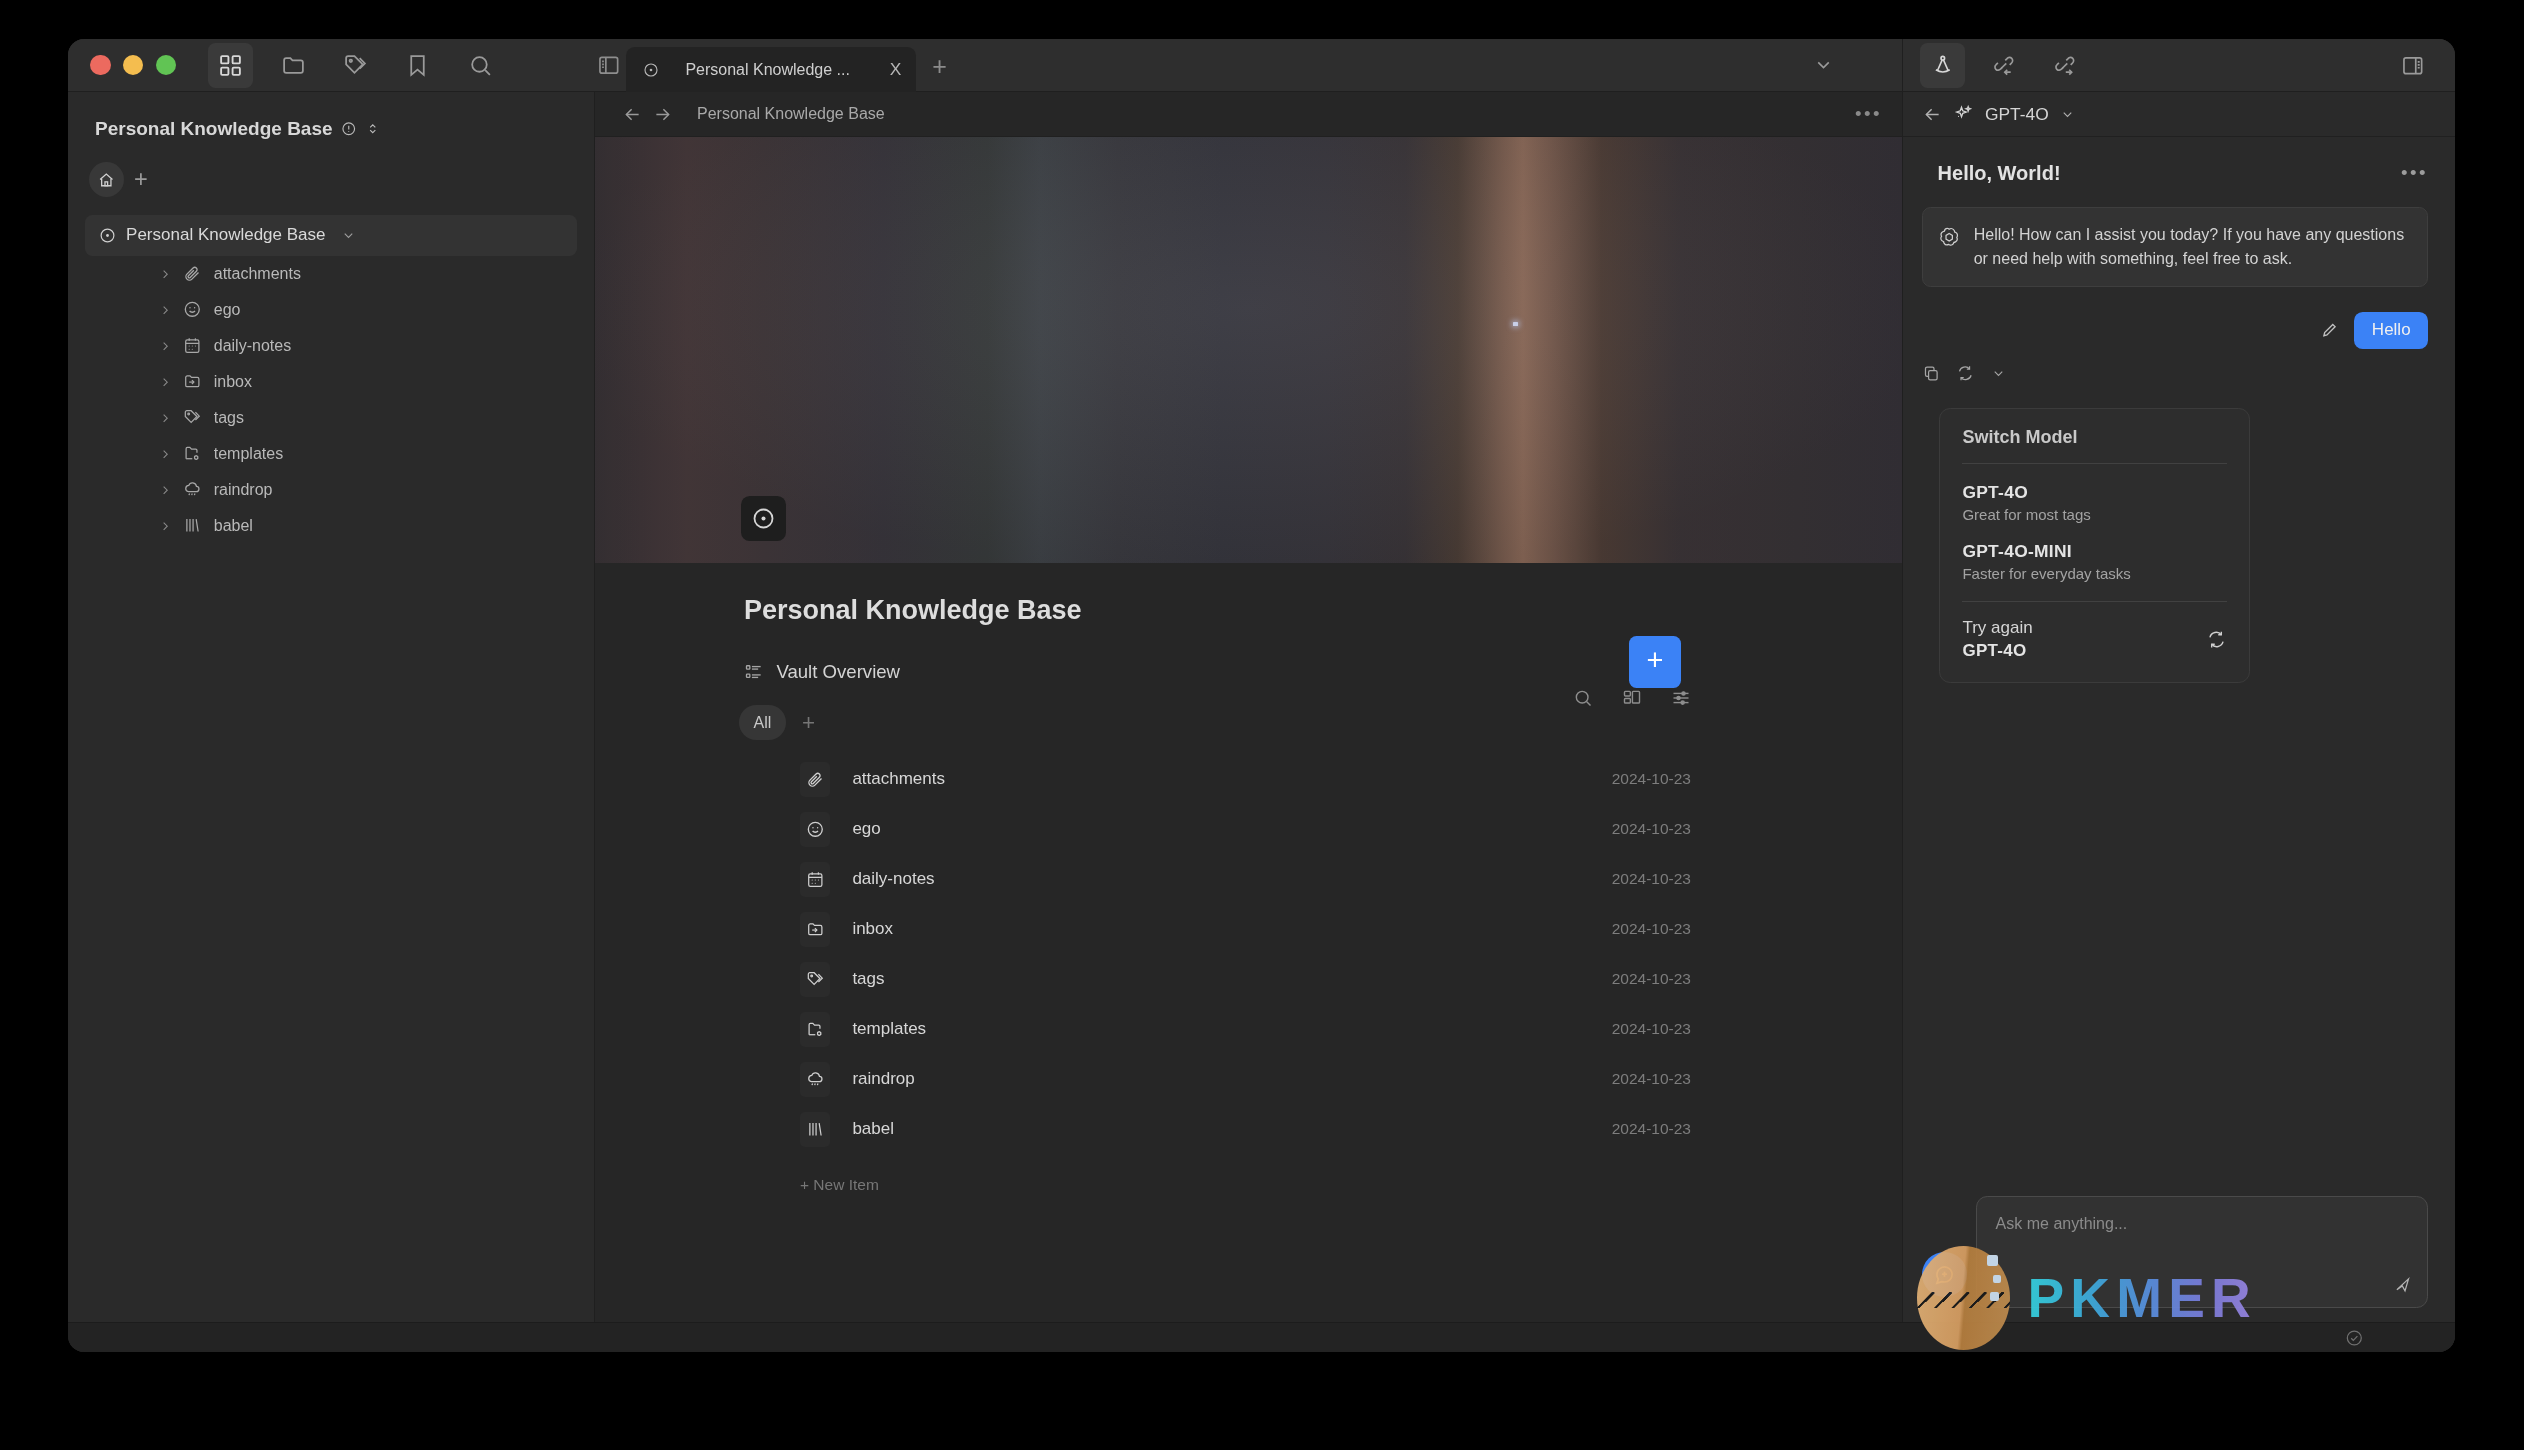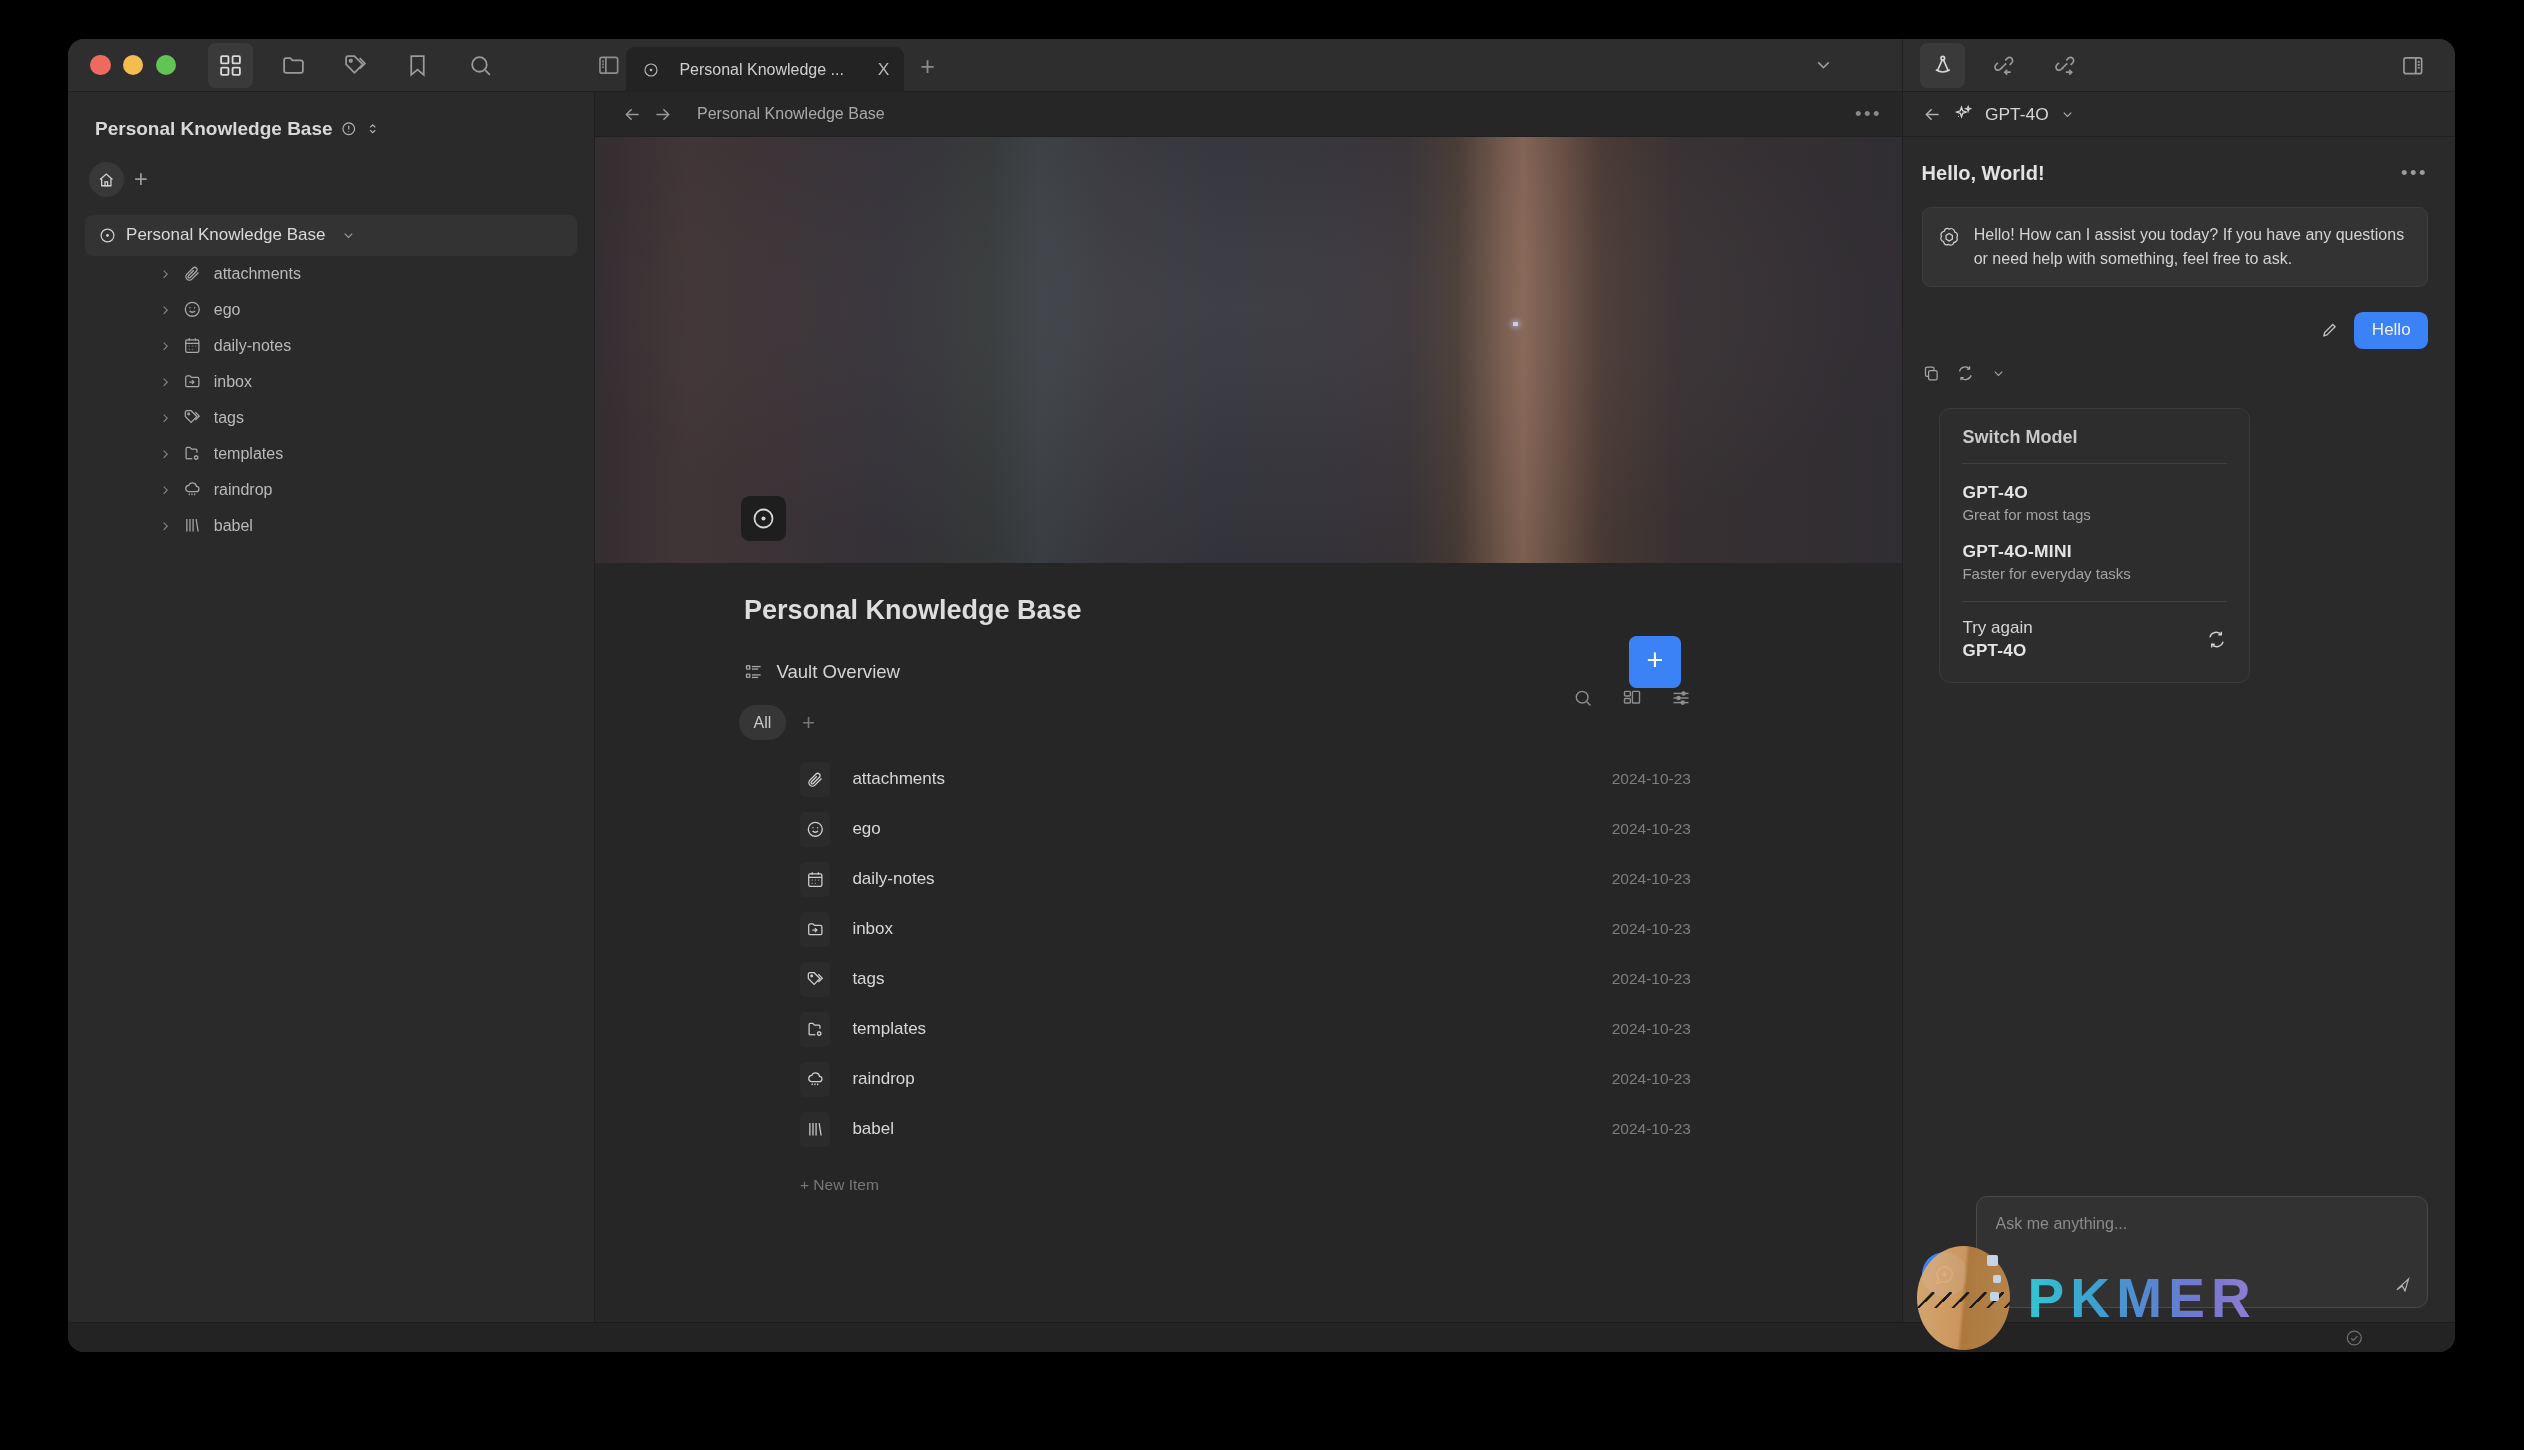--- a/index.html
+++ b/index.html
@@ -53,21 +53,21 @@
     display: flex; align-items: flex-end;
   }
   #sidebar-toggle-left {
     position: absolute; left: 522px; top: 50%; transform: translateY(-50%);
     width: 37px; height: 37px; display: flex; align-items: center; justify-content: center;
   }
   #sidebar-toggle-left svg { width: 23.6px; height: 23.6px; }
 
   .tab {
     height: 45px;
-    display: flex; align-items: center; gap: 20px;
+    display: flex; align-items: center; gap: 26px;
     padding: 0 15px 0 17.4px;
     background: #232323;
     border-radius: 8.7px 8.7px 0 0;
     min-width: 221px;
   }
   .tab-title { font-size: 16px; color: #cfcfcf; white-space: nowrap; }
   .tab-dot svg { width: 16px; height: 16px; display: block; }
   .tab-close { font-size: 17.4px; color: #b6b6b6; line-height: 1; margin-left: 13.7px; }
   .tab-new { font-size: 25px; color: #8c8c8c; margin-left: 16px; margin-bottom: 11.2px; font-weight: 300; }
 
@@ -280,21 +280,21 @@
   }
   #ai-header .back svg { width: 21px; height: 21px; display: block; }
   #ai-header .spark svg { width: 20px; height: 20px; display: block; }
   #ai-model-name { font-size: 17.4px; color: #d5d5d5; }
   #ai-header .chev svg { width: 15px; height: 15px; display: block; }
 
   #ai-title-row {
     display: flex; align-items: center;
     padding: 25px 27px 0 18.6px;
   }
-  #ai-title { font-size: 20px; color: #e2e2e2; font-weight: 600; }
+  #ai-title { font-size: 20px; color: #e2e2e2; font-weight: 600; margin-left: 16px; }
   #ai-title-dots { margin-left: auto; color: #9c9c9c; font-size: 18.6px; letter-spacing: 2.5px; line-height: 1; }
 
   #user-msg-row {
     display: flex; align-items: center; justify-content: flex-end;
     gap: 16px;
     padding: 25px 27px 0 0;
   }
   #user-msg-edit svg { width: 18.6px; height: 18.6px; display: block; }
   #user-bubble {
     background: #3b82f6; color: #f0f0f0;

